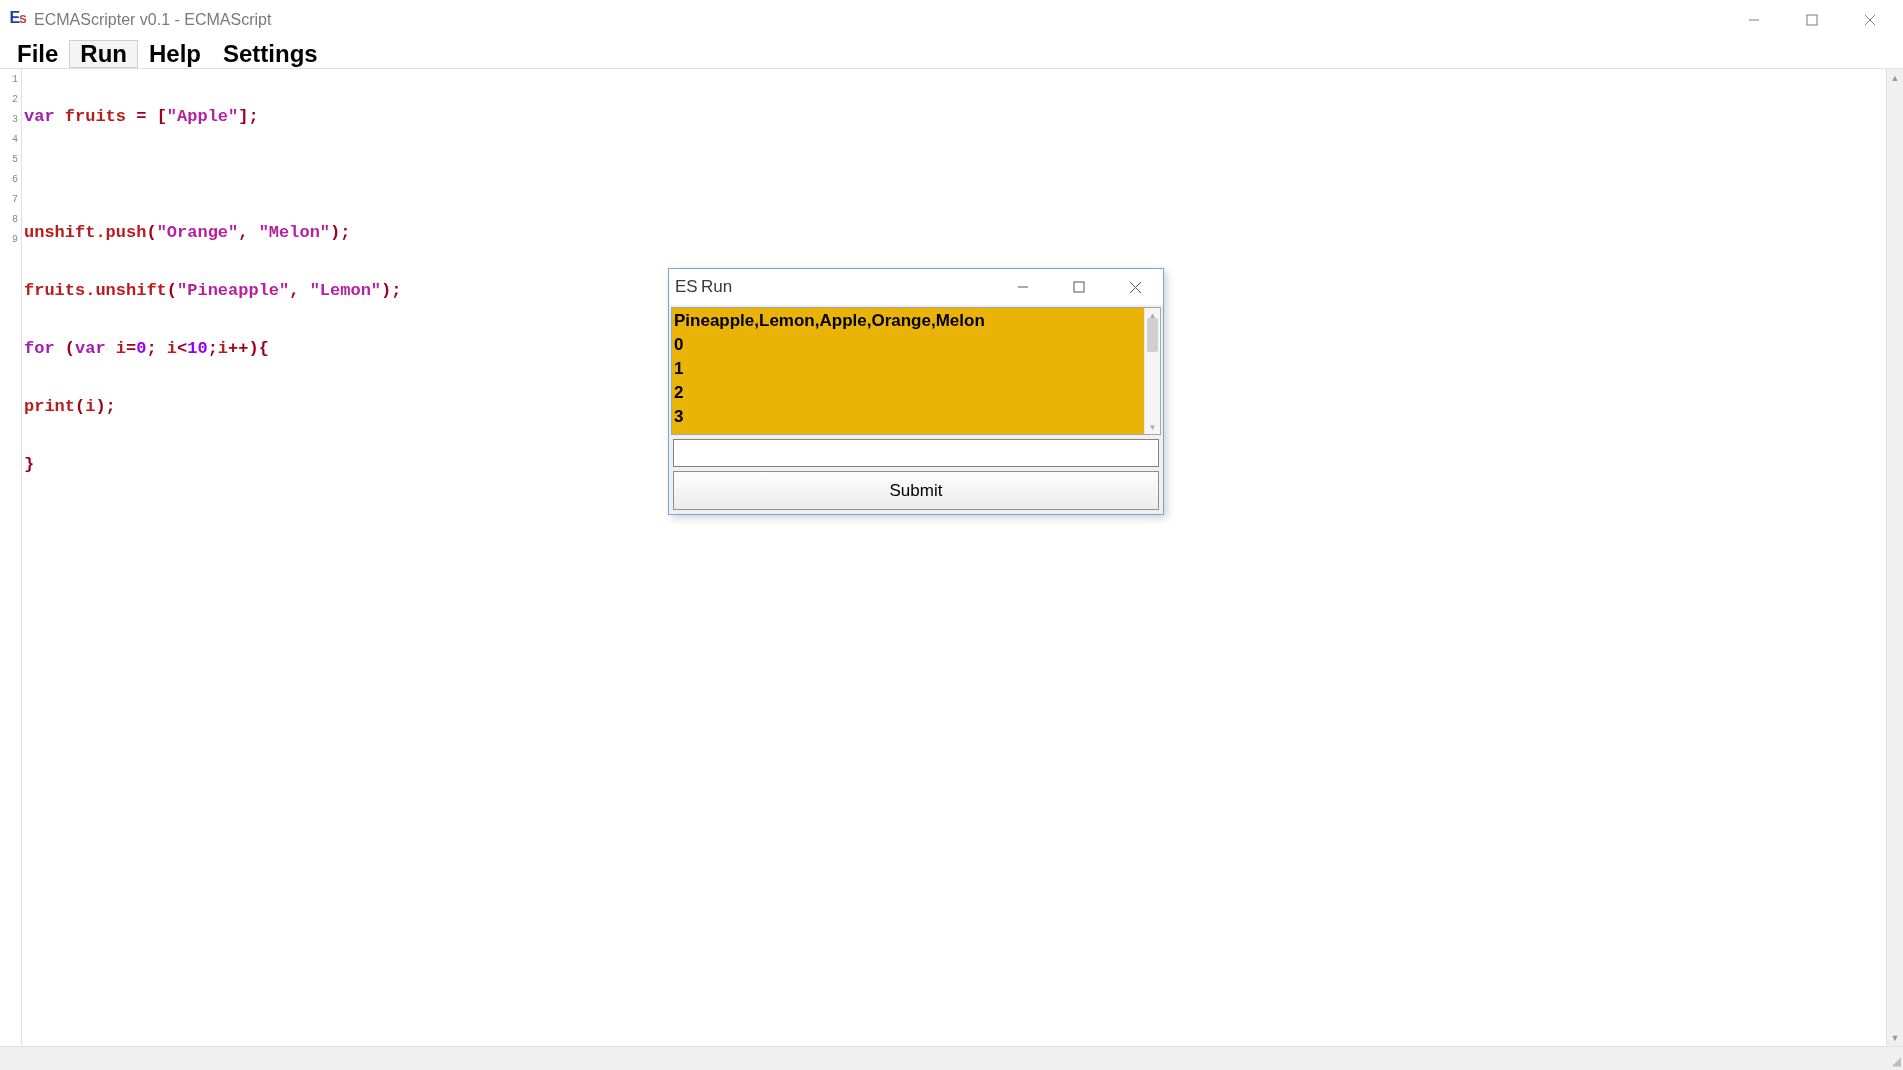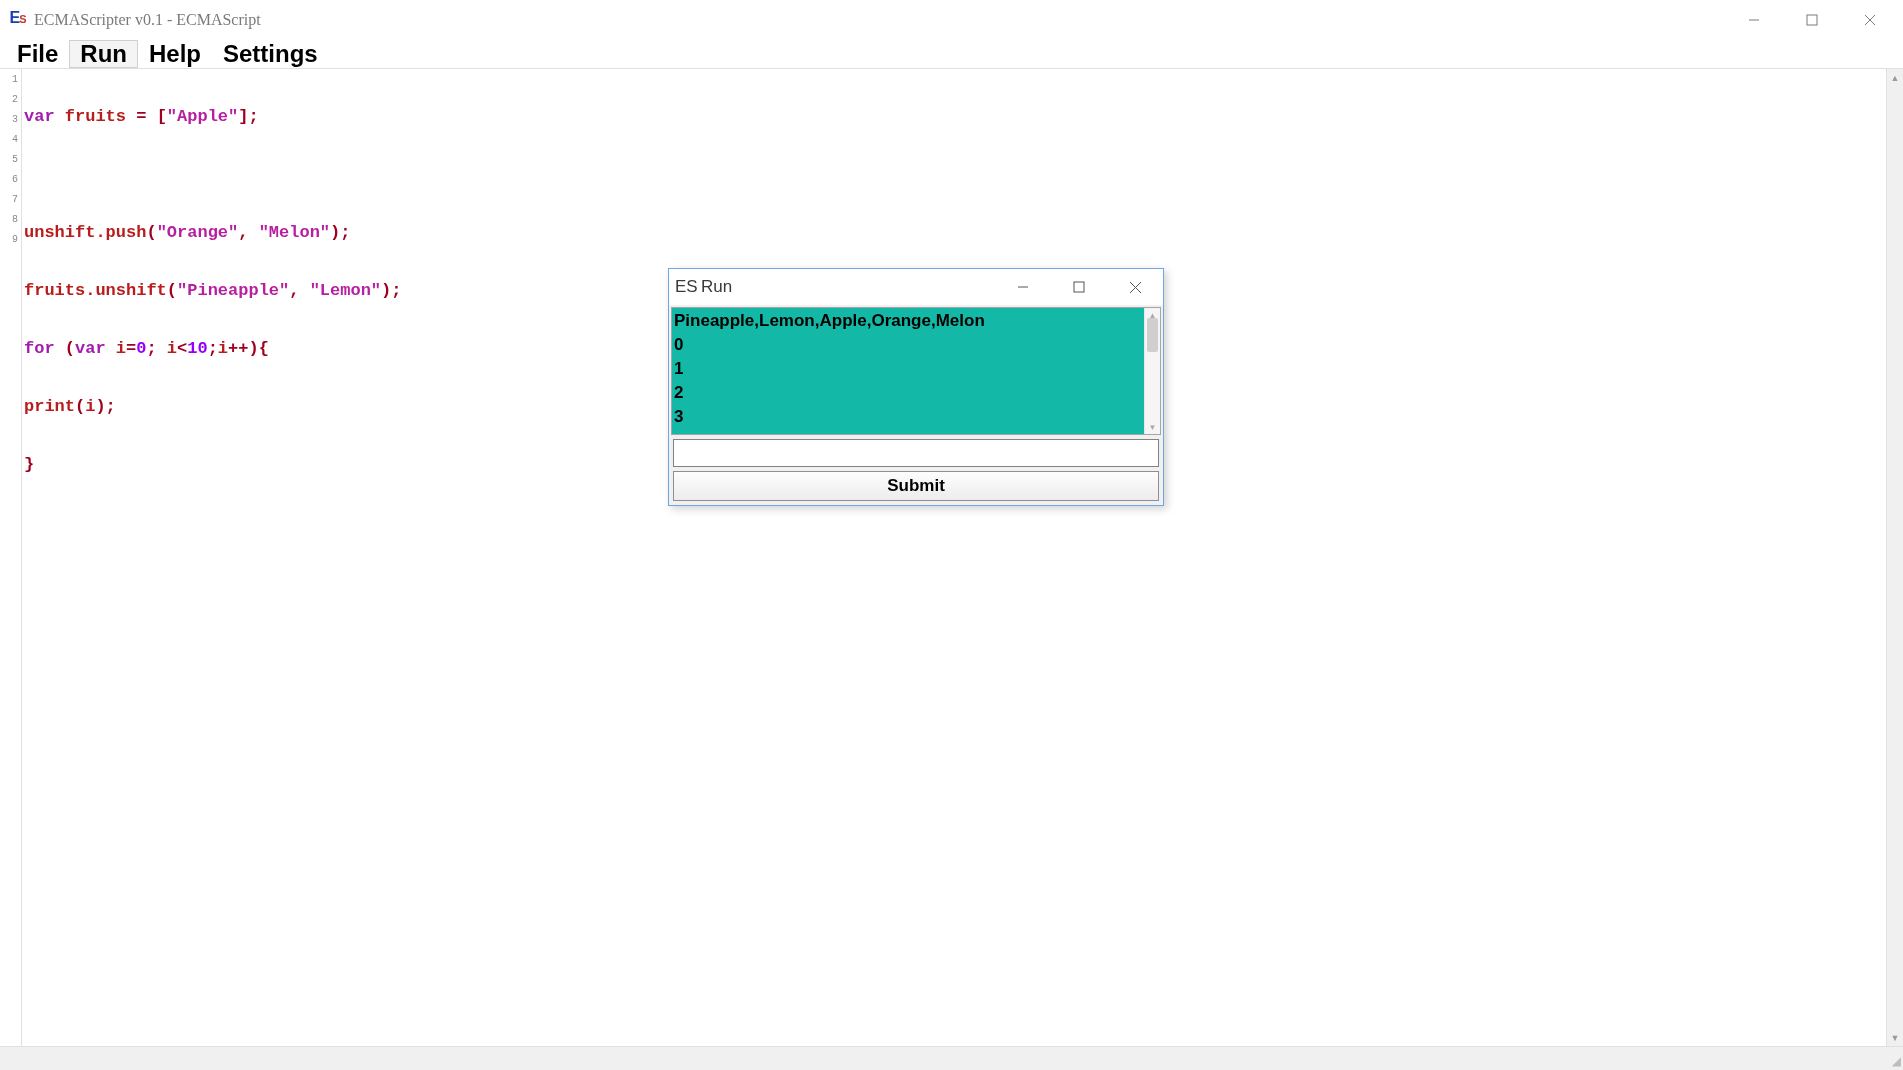--- a/index.html
+++ b/index.html
@@ -21,21 +21,21 @@
     color: #7a7a7a;
     font-size: 16px;
   }
   .titlebar .app-logo {
     width: 20px; height: 20px;
     display: flex; align-items: baseline; justify-content: center;
     margin-right: 6px;
   }
   .titlebar .app-logo .E { color:#1a3fb3; font-weight:bold; font-size:16px; line-height:16px; }
   .titlebar .app-logo .S { color:#c0392b; font-weight:bold; font-size:11px; line-height:11px; margin-left:-1px;}
-  .titlebar .title-text { flex: 0 0 auto; font-family: Liberation Serif, serif; }
+  .titlebar .title-text { flex: 0 0 auto; }
   .titlebar .spacer { flex: 1 1 auto; }
   .win-controls { display: flex; }
   .win-btn {
     width: 58px; height: 32px;
     display: flex; align-items: center; justify-content: center;
     color: #7a7a7a;
     font-size: 14px;
   }
   .win-btn svg { stroke:#7a7a7a; stroke-width:1; fill:none; }
 
@@ -144,21 +144,21 @@
   .dlg-titlebar .dlg-btn {
     width: 56px; height: 28px;
     display:flex; align-items:center; justify-content:center;
     color:#555;
   }
   .dlg-titlebar .dlg-btn svg { stroke:#555; stroke-width:1; fill:none; }
 
   .dlg-body { padding: 2px; }
   .output {
     height: 128px;
-    background: #14b8a6;
+    background: #eab308;
     border: 1px solid #a5a5a5;
     font-family: Arial, Helvetica, sans-serif;
     font-size: 17px;
     font-weight: bold;
     color:#000;
     padding: 1px 2px;
     overflow: hidden;
     position: relative;
   }
   .output-lines { line-height: 24px; }
@@ -176,24 +176,24 @@
   .dlg-input {
     display:block; width: calc(100% - 4px); margin: 4px 2px 4px 2px;
     height: 28px;
     border:1px solid #828282;
     background:#ffffff;
     font-size:15px;
     padding: 2px 4px;
   }
   .dlg-submit {
     display:block; width: calc(100% - 4px); margin: 0 2px 2px 2px;
-    height: 30px;
+    height: 39px;
     background: linear-gradient(#fdfdfd,#ececec);
     border:1px solid #8f8f8f;
-    font-size:17px; font-weight:bold; color:#000;
+    font-size:17px; font-weight:normal; color:#000;
   }
 </style>
 </head>
 <body>
 
 <div class="titlebar">
   <span class="app-logo">
     <span class="E">E</span>
       <span class="S">S</span>
   </span>

